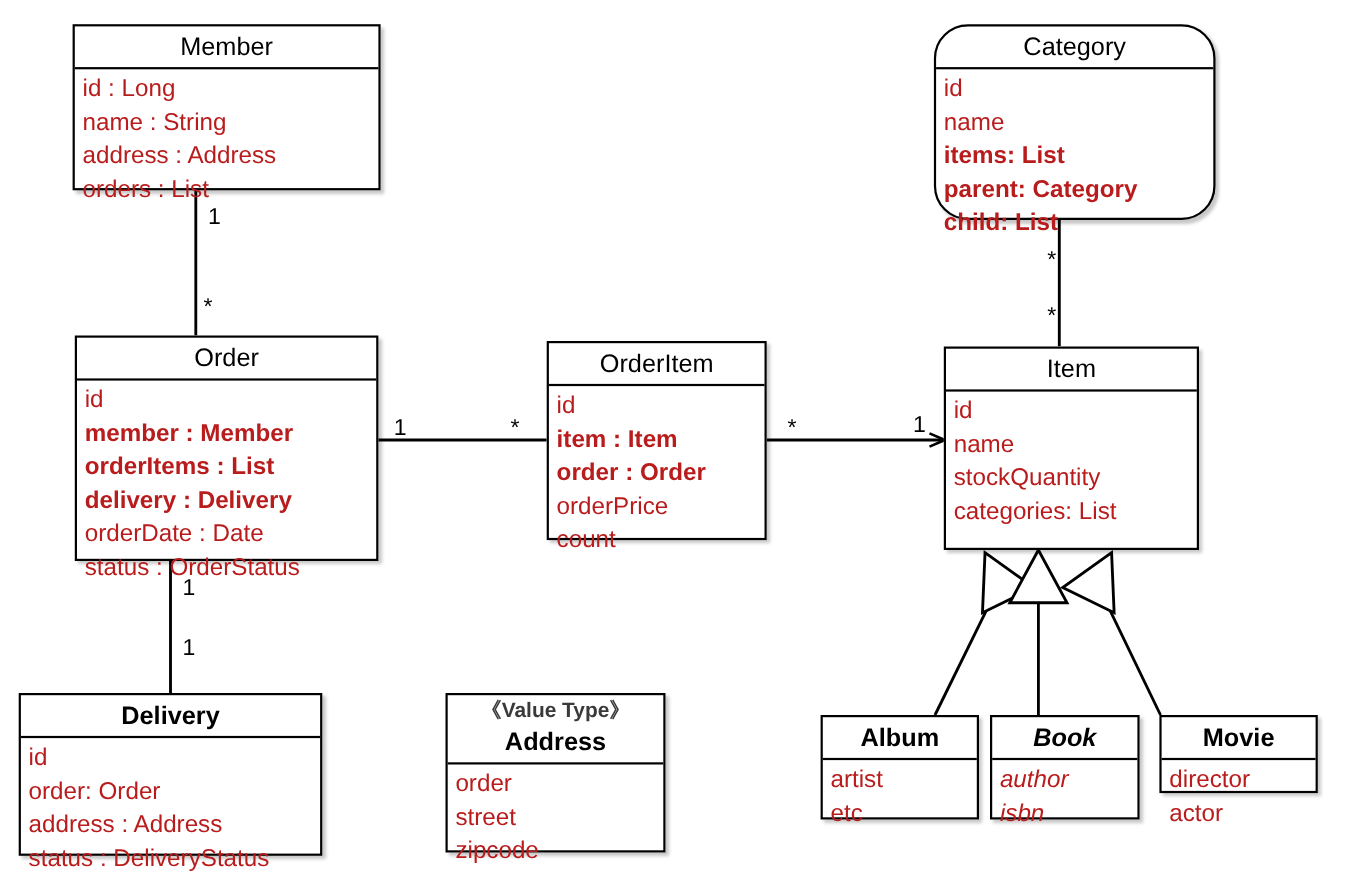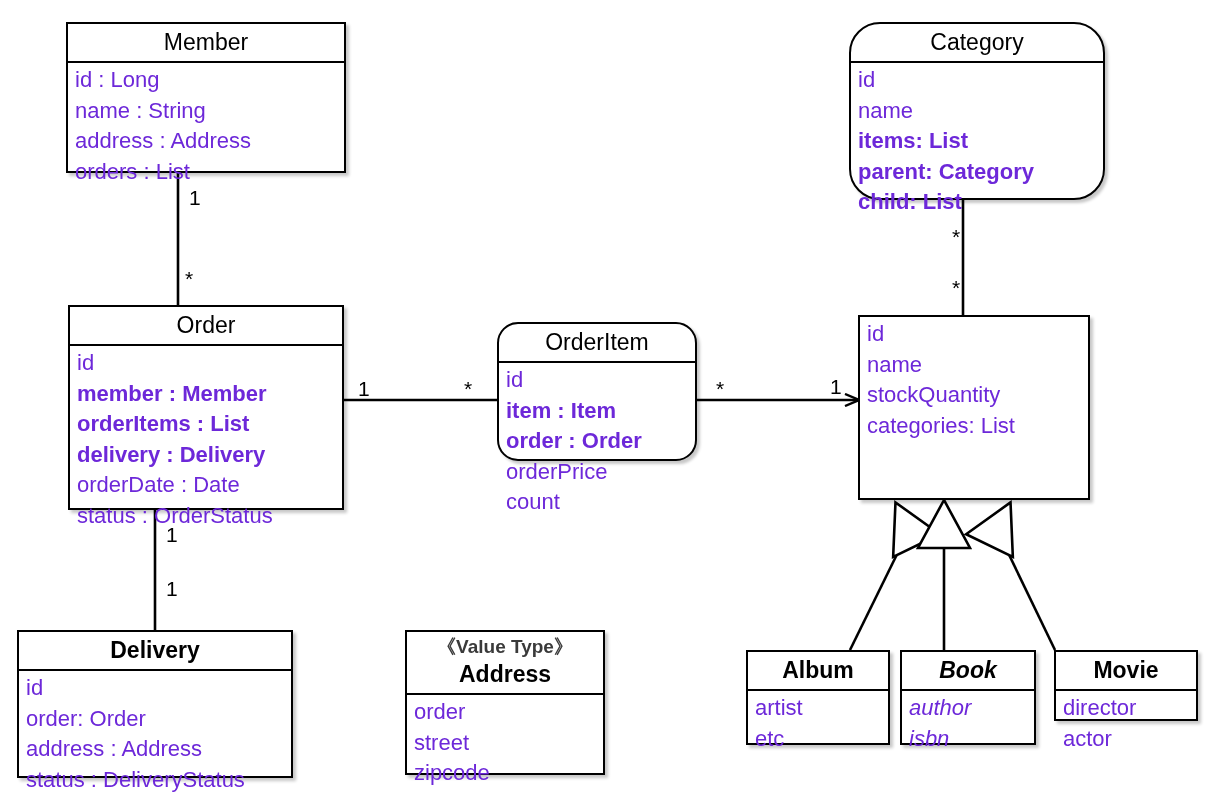--- a/index.html
+++ b/index.html
@@ -47,21 +47,21 @@
   .uml-header .cname {
     display: block;
   }
   .uml-attrs {
     box-sizing: border-box;
     padding: 2px 0 4px 7px;
   }
   .uml-attrs .attr {
     font-size: 22px;
     line-height: 30.5px;
-    color: #6d28d9;
+    color: #b91c1c;
     white-space: nowrap;
   }
   .uml-attrs .attr.bold {
     font-weight: bold;
   }
   
   .hdr-regular .cname { font-weight: 400; }
   .hdr-bold    .cname { font-weight: bold; }
 
   
@@ -157,21 +157,21 @@
     <div class="uml-attrs">
       <div class="attr">id</div>
       <div class="attr bold">member : Member</div>
       <div class="attr bold">orderItems : List</div>
       <div class="attr bold">delivery : Delivery</div>
       <div class="attr">orderDate : Date</div>
       <div class="attr">status : OrderStatus</div>
     </div>
   </div>
 
-  <div class="uml-class" style="left:497px; top:322px; width:200px; height:139px;border-radius:21px;">
+  <div class="uml-class" style="left:497px; top:310px; width:200px; height:181px;">
     <div class="uml-header hdr-regular">
       <span class="cname">OrderItem</span>
     </div>
     <div class="uml-attrs">
       <div class="attr">id</div>
       <div class="attr bold">item : Item</div>
       <div class="attr bold">order : Order</div>
       <div class="attr">orderPrice</div>
       <div class="attr">count</div>
     </div>
@@ -184,20 +184,23 @@
     <div class="uml-attrs">
       <div class="attr">id</div>
       <div class="attr">name</div>
       <div class="attr bold">items: List</div>
       <div class="attr bold">parent: Category</div>
       <div class="attr bold">child: List</div>
     </div>
   </div>
 
   <div class="uml-class" style="left:858px; top:315px; width:232px; height:185px;">
+    <div class="uml-header hdr-regular">
+      <span class="cname">Item</span>
+    </div>
     <div class="uml-attrs">
       <div class="attr">id</div>
       <div class="attr">name</div>
       <div class="attr">stockQuantity</div>
       <div class="attr">categories: List</div>
     </div>
   </div>
 
   <div class="uml-class" style="left:17px; top:630px; width:276px; height:148px;">
     <div class="uml-header hdr-bold">

